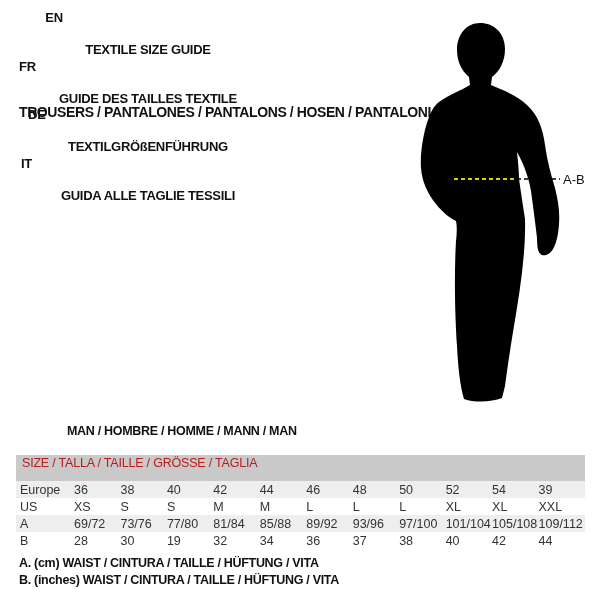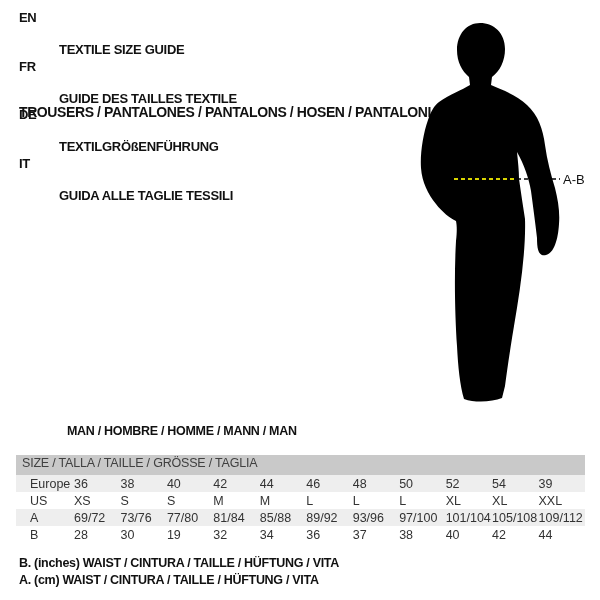--- a/index.html
+++ b/index.html
@@ -8,21 +8,21 @@
   .canvas {
     position: relative;
     width: 600px; height: 600px;
     background: #fff;
     overflow: hidden;
     color: #111;
   }
 
   
   .lang-block { position: absolute; left: 19px; top: 10px; }
-  .lang-row { display: flex; line-height: 16.6px; }
+  .lang-row { display: flex; line-height: 16.6px; justify-content: center; }
   .lang-code {
     width: 40px; font-size: 13px; font-weight: 700; letter-spacing: -0.3px;
   }
   .lang-label { font-size: 13px; font-weight: 700; letter-spacing: -0.3px; margin-top: 32px; }
 
   .garment-heading {
     position: absolute; left: 19px; top: 104px;
     font-size: 14px; font-weight: 700; letter-spacing: -0.4px;
   }
 
@@ -32,34 +32,34 @@
   .ab-label { font-family: "Liberation Sans", sans-serif; font-size: 13px; fill: #111; }
 
   .gender-heading {
     position: absolute; left: 19px; top: 424px;
     font-size: 12.5px; font-weight: 700; letter-spacing: -0.3px; padding-left: 48px;
   }
 
   
   .size-table { position: absolute; left: 16px; top: 455px; width: 569px; }
   .size-table .thead {
-    height: 20px; line-height: 17px;
+    height: 26px; line-height: 17px;
     background: #c9c9c9;
-    font-size: 12.5px; color: #404040; letter-spacing: -0.2px;
+    font-size: 12.5px; color: #b91c1c; letter-spacing: -0.2px;
     padding-left: 6px;
   }
   .size-table .trow {
     display: grid;
     grid-template-columns: 58px repeat(11, 1fr);
     height: 17px; align-items: center;
     font-size: 12.5px; color: #333;
   }
   .size-table .trow:nth-child(even) { background: #eeeeee; }
   .size-table .cell { text-align: left; white-space: nowrap; }
-  .size-table .cell.rlabel { text-align: left; padding-left: 14px; color: #333; }
+  .size-table .cell.rlabel { text-align: left; padding-left: 4px; color: #333; }
 
   
   .notes { position: absolute; left: 19px; top: 555px; }
   .note-line {
     font-size: 12.5px; font-weight: 700; letter-spacing: -0.3px; line-height: 16.5px;
   }
 </style>
 </head>
 <body>
 
@@ -184,17 +184,17 @@
       <div class="cell">36</div>
       <div class="cell">37</div>
       <div class="cell">38</div>
       <div class="cell">40</div>
       <div class="cell">42</div>
       <div class="cell">44</div>
     </div>
   </div>
 
   <div class="notes">
+    <div class="note-line">A. (cm) WAIST / CINTURA / TAILLE / HÜFTUNG / VITA</div>
     <div class="note-line">B. (inches) WAIST / CINTURA / TAILLE / HÜFTUNG / VITA</div>
-    <div class="note-line">A. (cm) WAIST / CINTURA / TAILLE / HÜFTUNG / VITA</div>
   </div>
 
 </div>
 
 </body></html>

